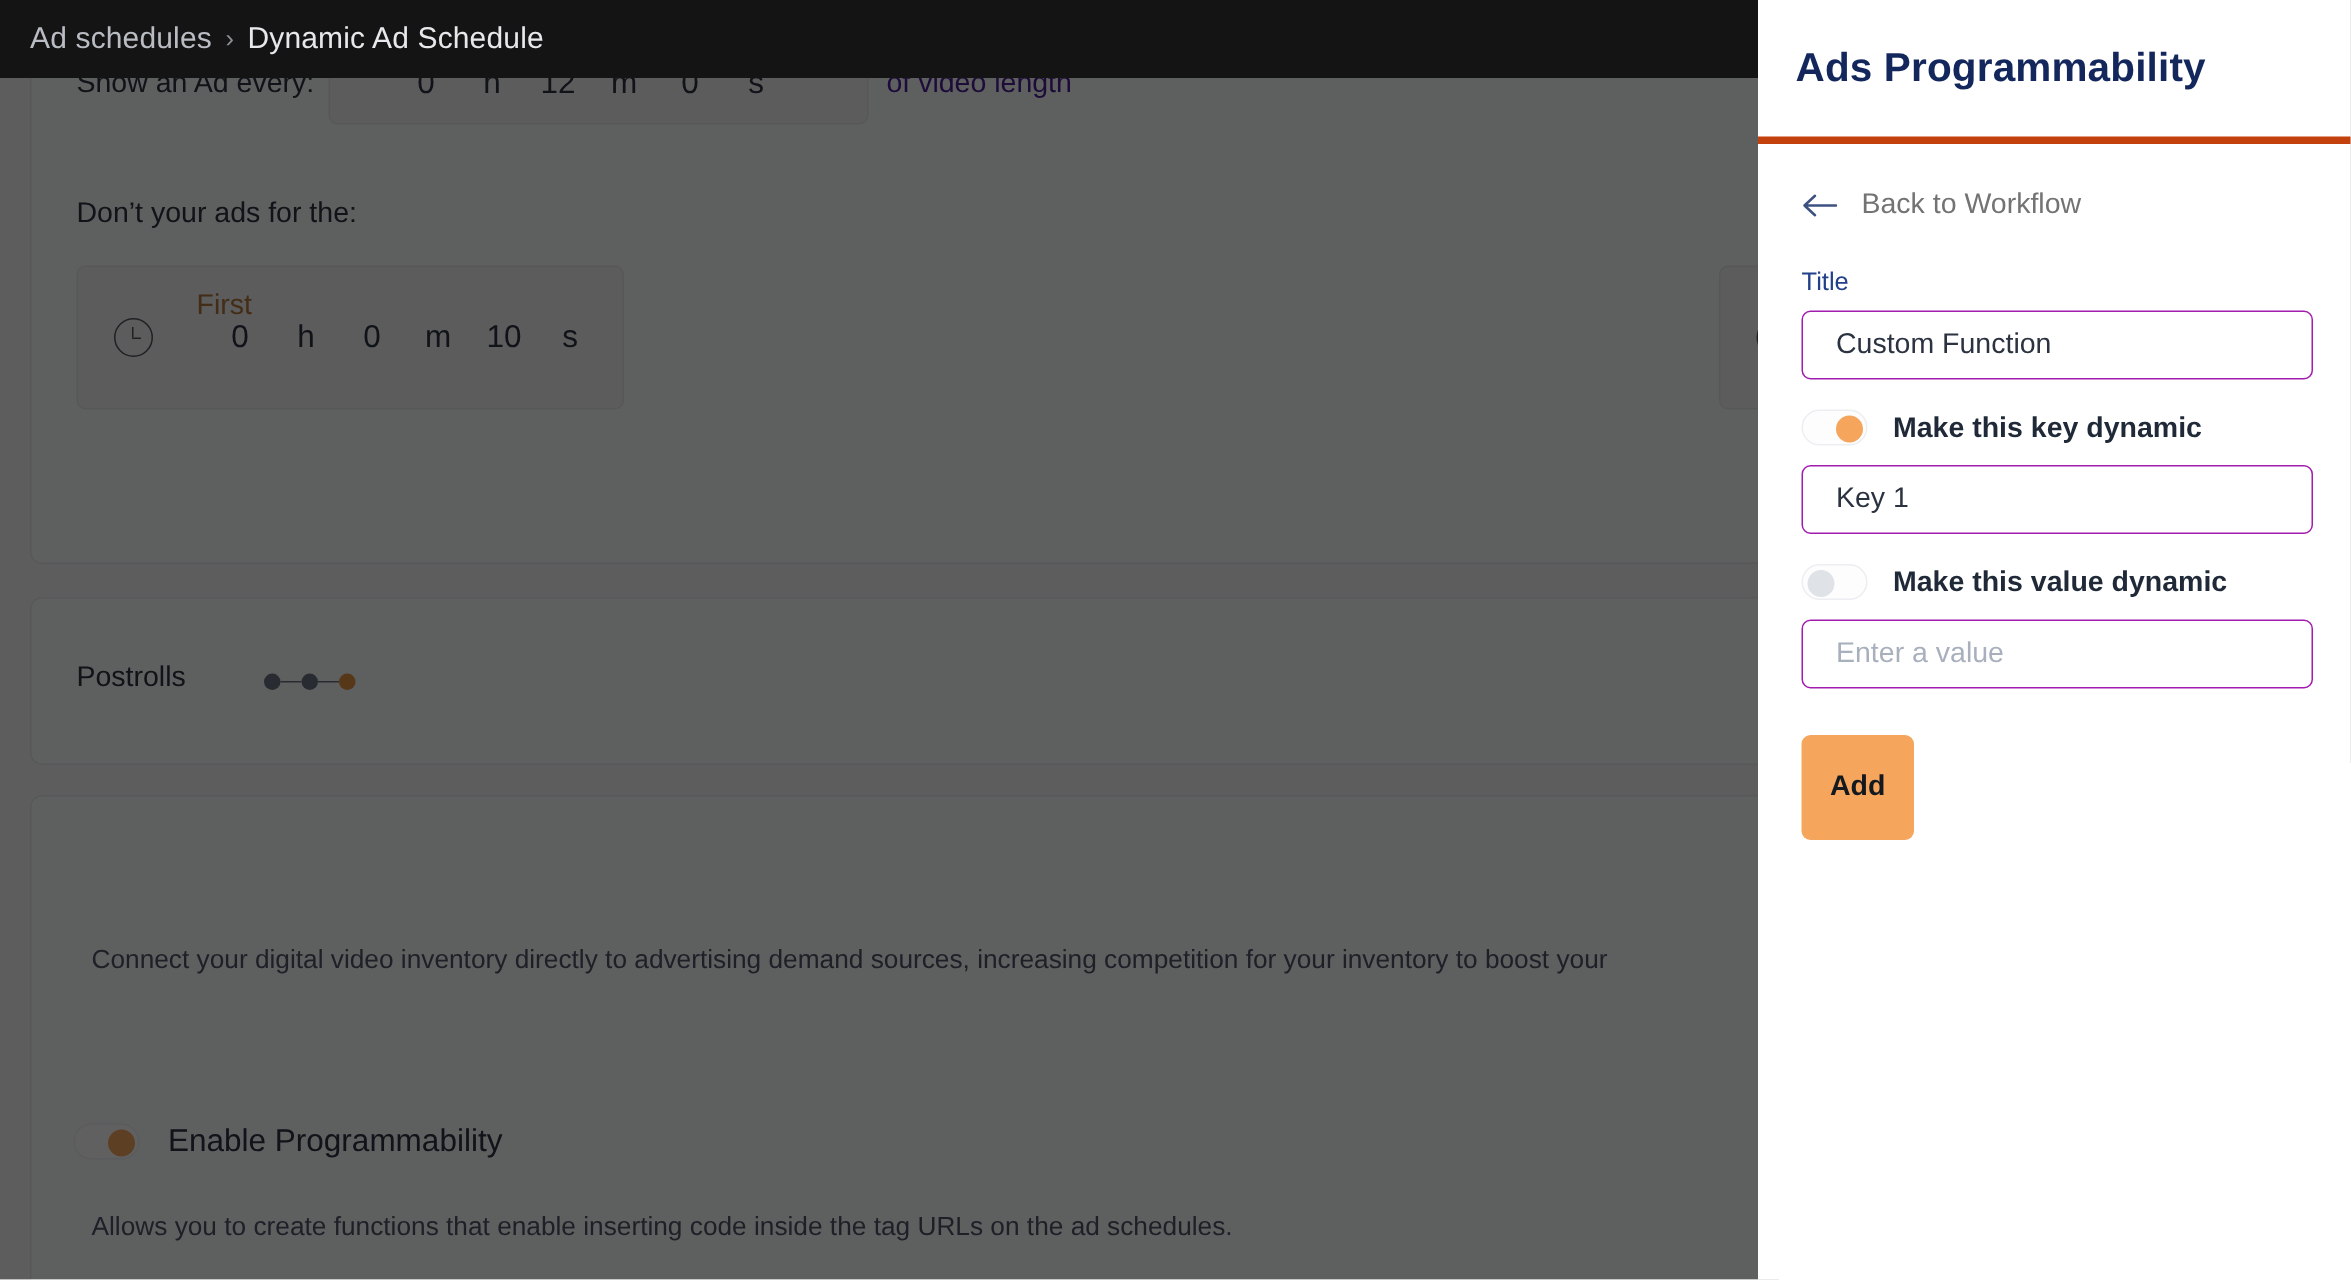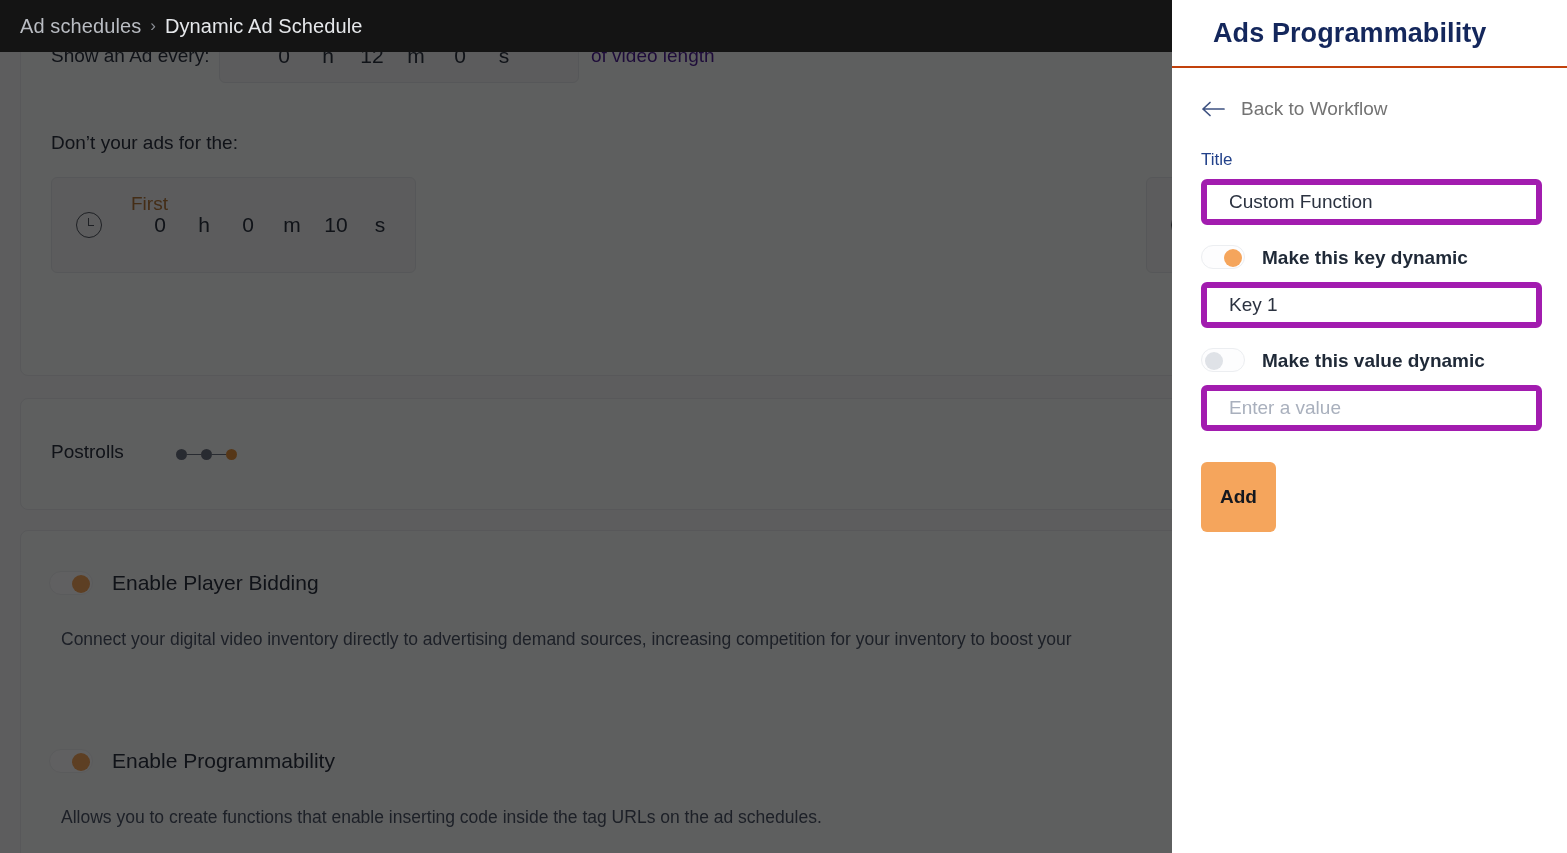--- a/index.html
+++ b/index.html
@@ -118,42 +118,42 @@
   }
 
   
   #drawer {
     position: absolute; right: 0; top: 0;
     width: 395px; height: 853px;
     background: #ffffff;
     z-index: 100;
   }
   #drawer-head {
-    height: 68px;
-    border-bottom: 2px solid #c2410c;
+    height: 96px;
+    border-bottom: 5px solid #c2410c;
     display: flex; align-items: center;
-    padding-left: 41px;
+    padding-left: 25px;
   }
   #drawer-title {
     color: #14275c; font-size: 27px; font-weight: bold; letter-spacing: .1px;
   }
   #drawer-body { padding: 30px 29px 0 29px; }
 
   #back-link {
     display: flex; align-items: center; gap: 16px;
     cursor: pointer; margin-bottom: 30px;
   }
   #back-link .arrow { width: 24px; height: 16px; flex: none; }
   #back-text { color: #737373; font-size: 19px; text-align: right; }
 
   .field-label { color: #22418a; font-size: 17px; margin-bottom: 9px; }
 
   .txtinput {
     width: 341px; height: 46px;
-    border: 6px solid #a21caf; border-radius: 6px;
+    border: 1px solid #a21caf; border-radius: 6px;
     padding: 0 22px;
     font-family: "Liberation Sans", sans-serif;
     font-size: 19px; color: #2b3240;
     background: #fff; outline: none;
     display: block;
   }
   .txtinput::placeholder { color: #a9b0bd; }
 
   .sw-row { display: flex; align-items: flex-end; margin: 20px 0 13px 0; }
   .sw-row .sw-label { color: #1f2937; font-size: 19px; font-weight: bold; margin-left: 17px; }
@@ -213,26 +213,20 @@
         <span class="pr-dot"></span>
         <span class="pr-line"></span>
         <span class="pr-dot"></span>
         <span class="pr-line"></span>
         <span class="pr-dot last"></span>
       </div>
     </div>
 
     <div class="card" id="card-features">
 
-      <div class="feat-toggle-row" style="left:28px; top:40px;">
-        <span class="sw on">
-          <span class="knob"></span>
-        </span>
-        <span class="feat-label">Enable Player Bidding</span>
-      </div>
 
       <div class="feat-desc" style="left:40px; top:98px;">Connect your digital video inventory directly to advertising demand sources, increasing competition for your inventory to boost your</div>
 
       <div class="feat-toggle-row" style="left:28px; top:218px;">
         <span class="sw on">
           <span class="knob"></span>
         </span>
         <span class="feat-label">Enable Programmability</span>
       </div>
 

